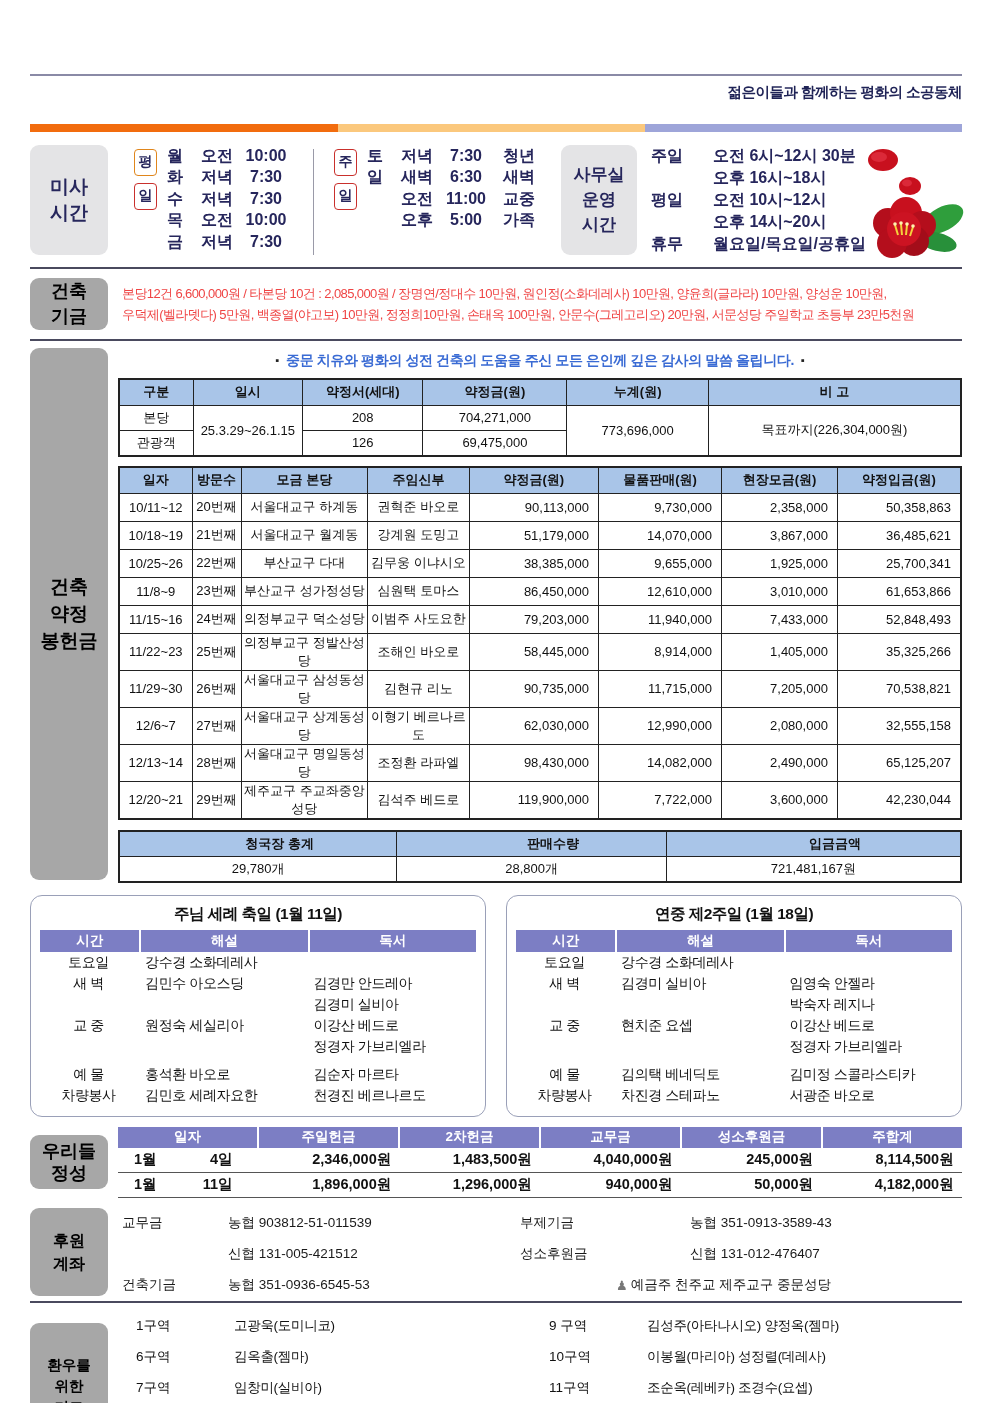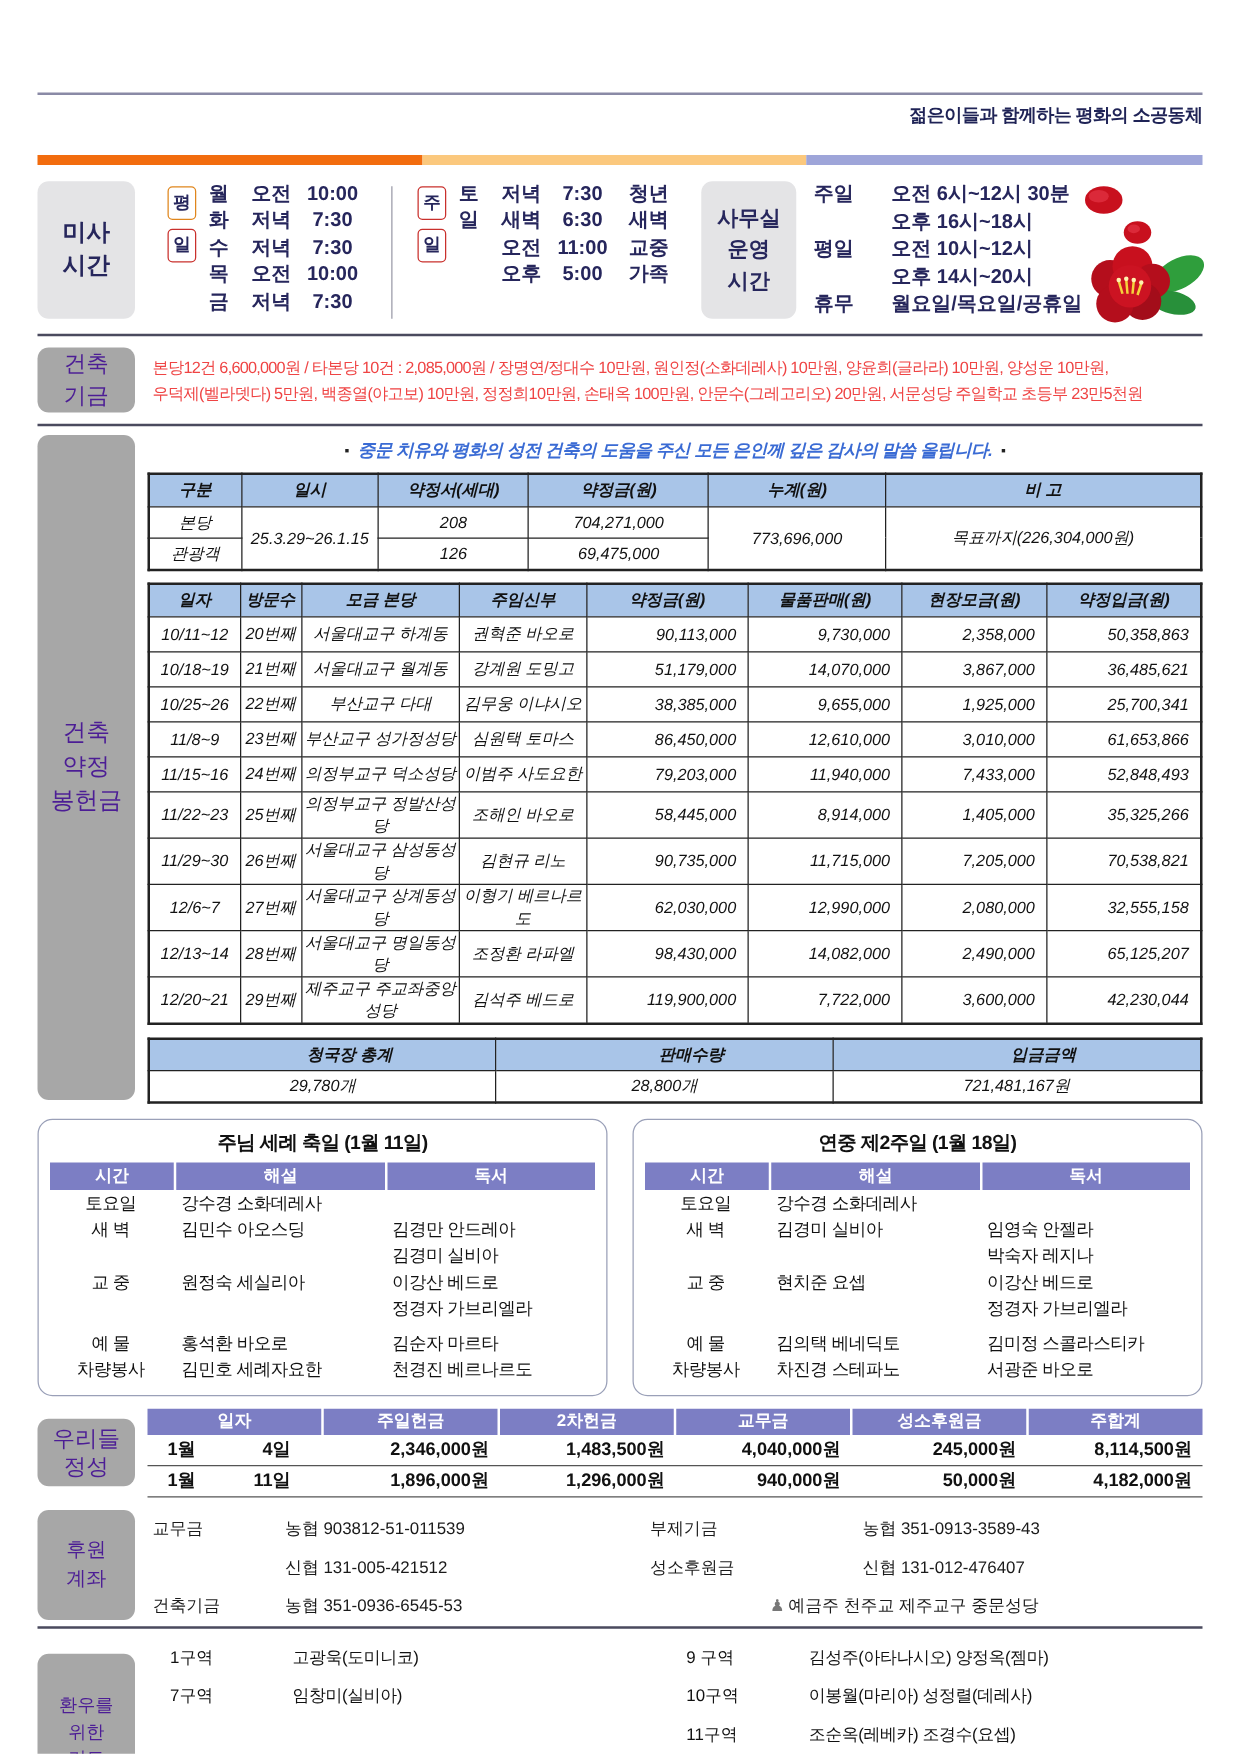--- a/index.html
+++ b/index.html
@@ -9,21 +9,21 @@
   .rule.thin{height:1.5px;background:#8a8aa6;}
   .tagline{text-align:right;color:#1f2356;font-weight:bold;font-size:14.5px;letter-spacing:-0.5px;margin:7px 0 22px 0;}
   
   .bar{display:flex;height:8px;}
   .bar .seg1{width:33%;background:#f26c0e;}
   .bar .seg2{width:33%;background:#fbc87d;}
   .bar .seg3{width:34%;background:#9ea5d9;}
   
   .glabel{border-radius:9px;display:flex;flex-direction:column;align-items:center;justify-content:center;flex:none;text-align:center;}
   .glabel.light{background:#e4e4e6;color:#26265c;font-weight:bold;font-size:19px;line-height:26px;}
-  .glabel.dark{background:#a7a7a7;color:#4c1d95;font-weight:normal;font-size:18px;line-height:25px;}
+  .glabel.dark{background:#a7a7a7;color:#000000;font-weight:bold;font-size:18px;line-height:25px;}
   
   .mass{display:flex;margin:13px 0 12px 0;height:110px;position:relative;}
   .mass .glabel{width:78px;}
   .badges{display:flex;flex-direction:column;gap:7px;margin:4px 0 0 26px;}
   .badge{width:21px;height:25px;border-radius:4px;display:flex;align-items:center;justify-content:center;color:#26265c;font-weight:bold;font-size:14px;}
   .badge.orange{border:1.6px solid #e0861c;}
   .badge.red{border:1.6px solid #c9302c;}
   .sched{margin-left:10px;color:#26265c;font-weight:bold;font-size:16px;line-height:21.5px;}
   .sched .row{display:flex;}
   .sched .d{width:26px;}
@@ -36,21 +36,21 @@
   .office-list .k{width:46px;}
   .office-list .v{margin-left:16px;white-space:nowrap;}
   .flower{position:absolute;right:-6px;top:-2px;width:122px;height:118px;}
   
   .fund{display:flex;align-items:stretch;margin:6px 0;}
   .fund .glabel{width:78px;margin:3px 0;}
   .fund .txt{flex:1;padding:8px 0 8px 14px;font-size:13px;line-height:21px;letter-spacing:-0.6px;color:#ef4444;white-space:nowrap;}
   
   .pledge{display:flex;margin-top:4px;}
   .pledge .glabel{width:78px;font-size:19px;line-height:27px;margin:3px 0;}
-  .pledge .content{flex:1;margin-left:10px;font-style:italic;}
+  .pledge .content{flex:1;margin-left:10px;}
   .thanks{text-align:center;color:#3a6bd4;font-weight:bold;font-size:14px;letter-spacing:-0.4px;margin:7px 0 8px 0;}
   .thanks .sq{color:#222;font-size:11px;vertical-align:1px;padding:0 7px;}
   table{border-collapse:collapse;width:100%;}
   .btab{border:2px solid #222;}
   .btab th,.btab td{border:1.4px solid #222;text-align:center;font-size:13px;padding:0 2px;}
   .btab th{background:#a9c5e8;font-weight:bold;height:25px;}
   .sumtab td{height:24px;}
   .maintab{margin-top:9px;}
   .maintab td{height:27px;}
   .maintab td.num{text-align:right;padding-right:9px;padding-left:48px;}
@@ -612,20 +612,24 @@
       <div>위한</div>
       <div>기도</div>
     </div>
     <div class="cols">
       <div class="col">
         <div class="srow">
             <span class="zone">1구역</span>
             <span class="names">고광욱(도미니코)</span>
           </div>
         <div class="srow">
+            <span class="zone">6구역</span>
+            <span class="names">김옥출(젬마)</span>
+          </div>
+        <div class="srow">
             <span class="zone">7구역</span>
             <span class="names">임창미(실비아)</span>
           </div>
         <div class="srow gap">
             <span class="zone">8구역</span>
             <span class="names">김해월(요안나)</span>
           </div>
       </div>
       <div class="col">
         <div class="srow">

